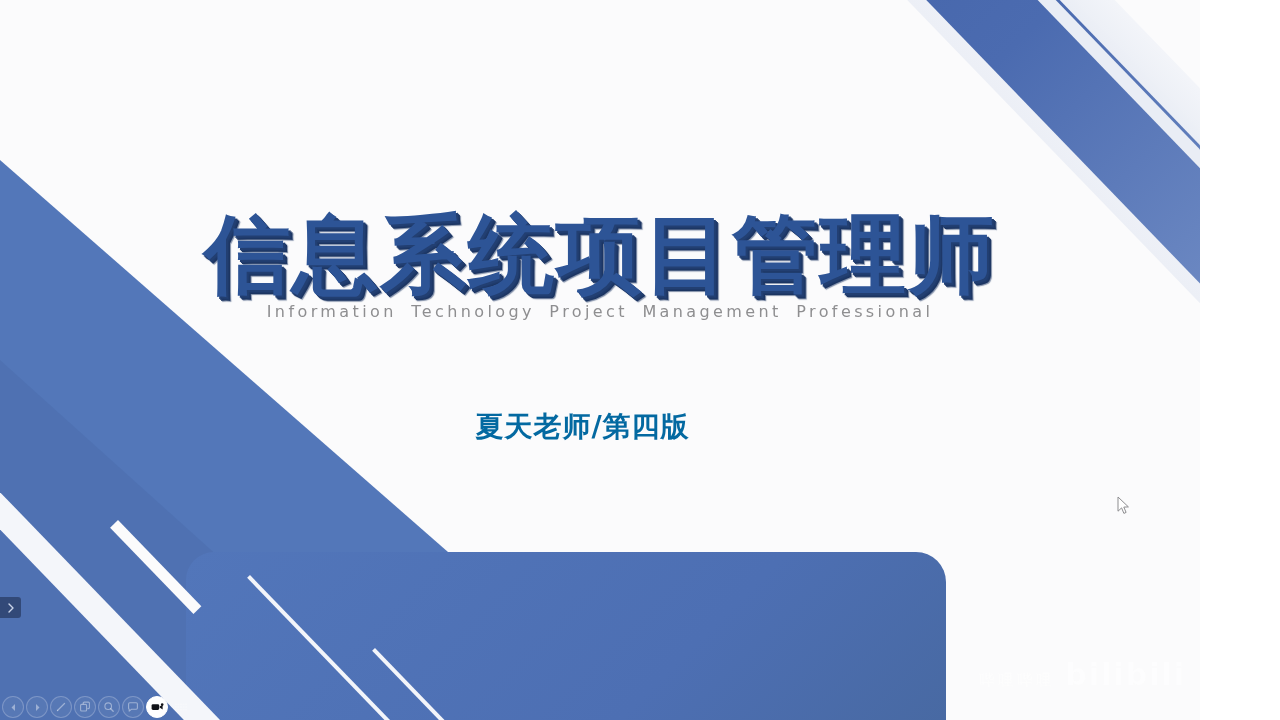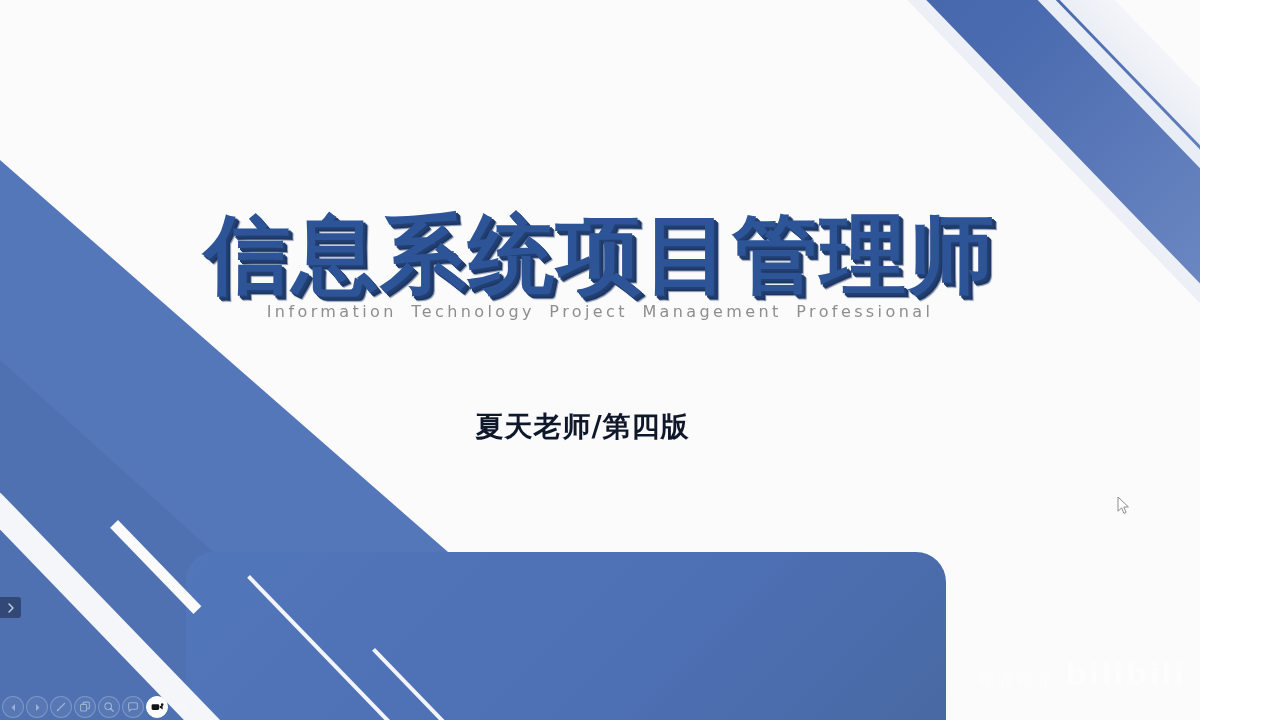--- a/index.html
+++ b/index.html
@@ -141,21 +141,21 @@
     white-space:nowrap;
   }
   .author-line {
     position:absolute;
     left:0; right:0; top:408px;
     text-align:center;
     padding-right:35px;
     font-family:"DejaVu Sans","Liberation Sans",sans-serif;
     font-size:28px;
     font-weight:bold;
-    color:#0f172a;
+    color:#0369a1;
     letter-spacing:1px;
   }
 
   
   .sidebar-toggle {
     position:absolute;
     left:0; top:597px;
     width:21px; height:21px;
     background:rgba(42,62,104,.78);
     border-radius:0 3px 3px 0;

